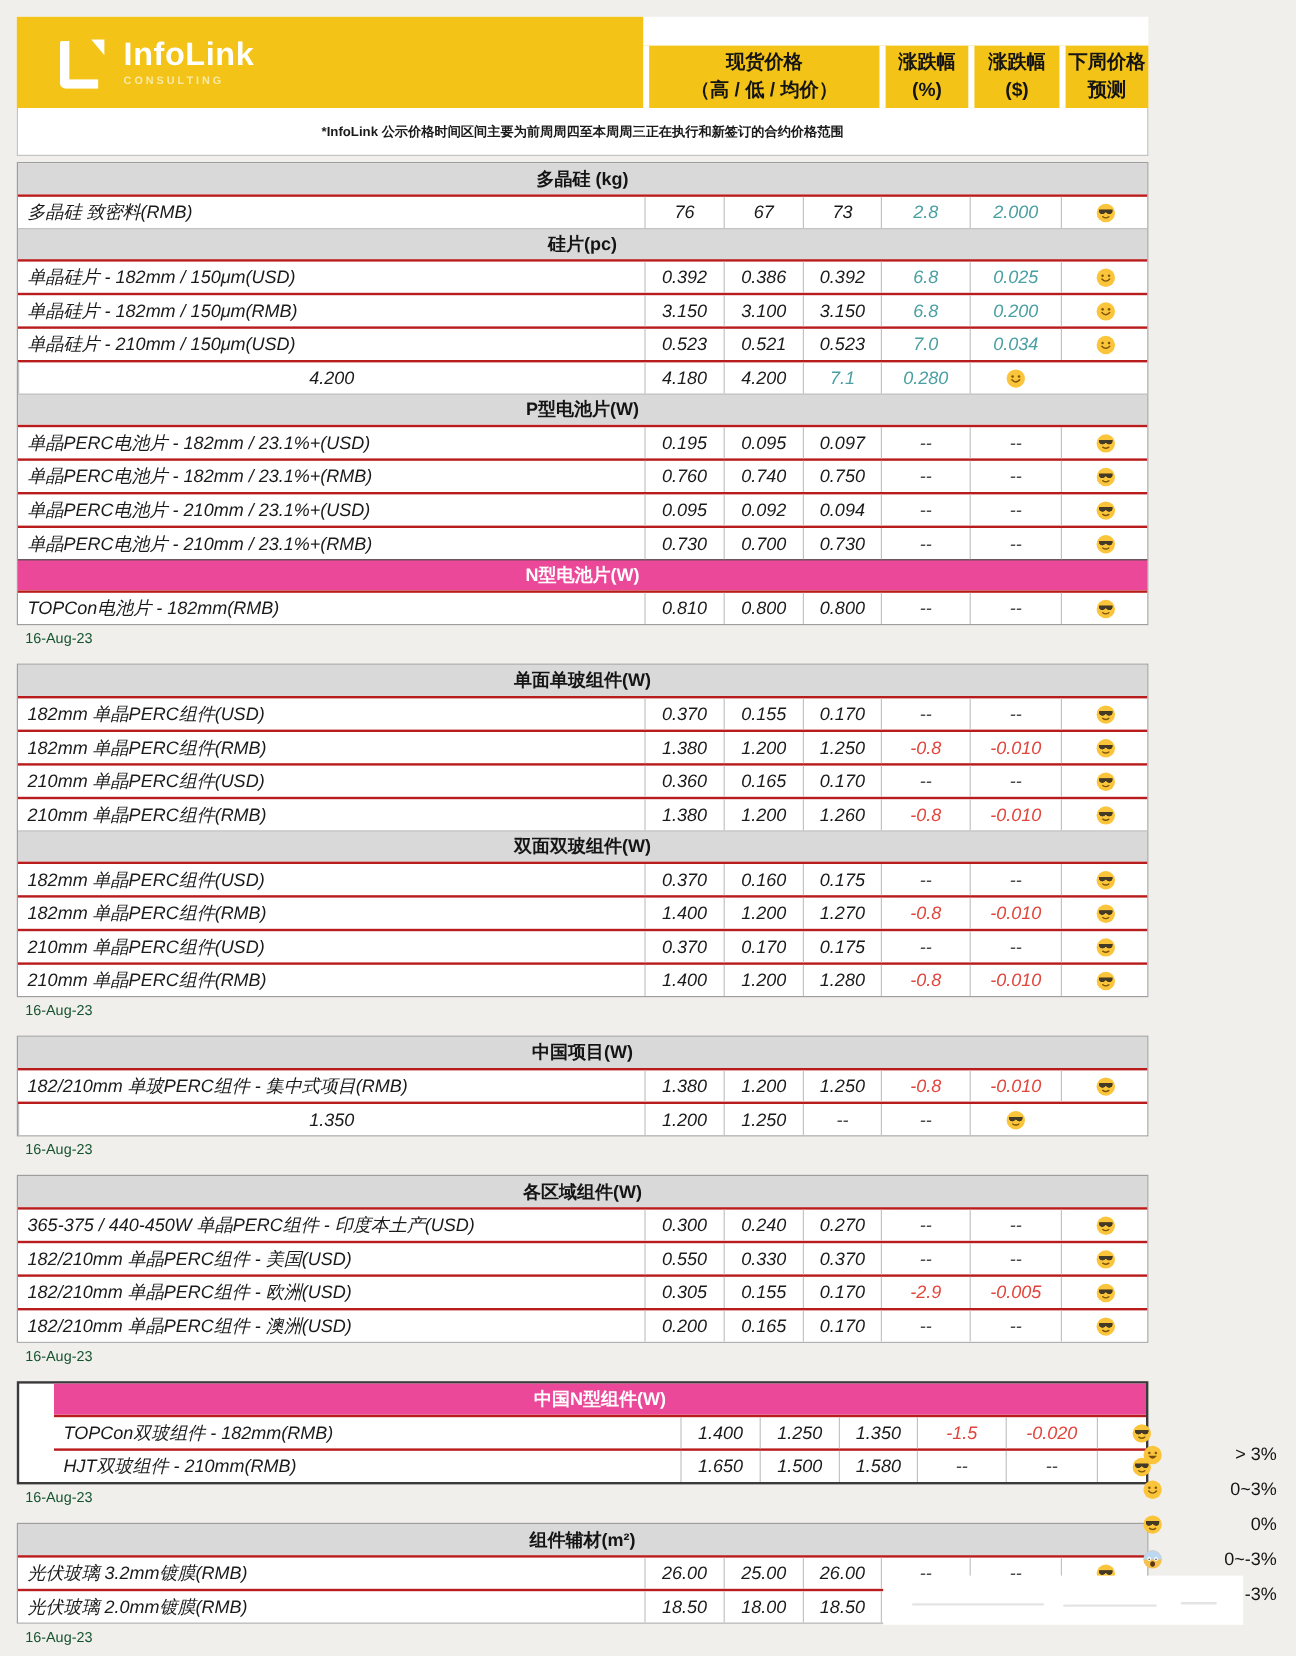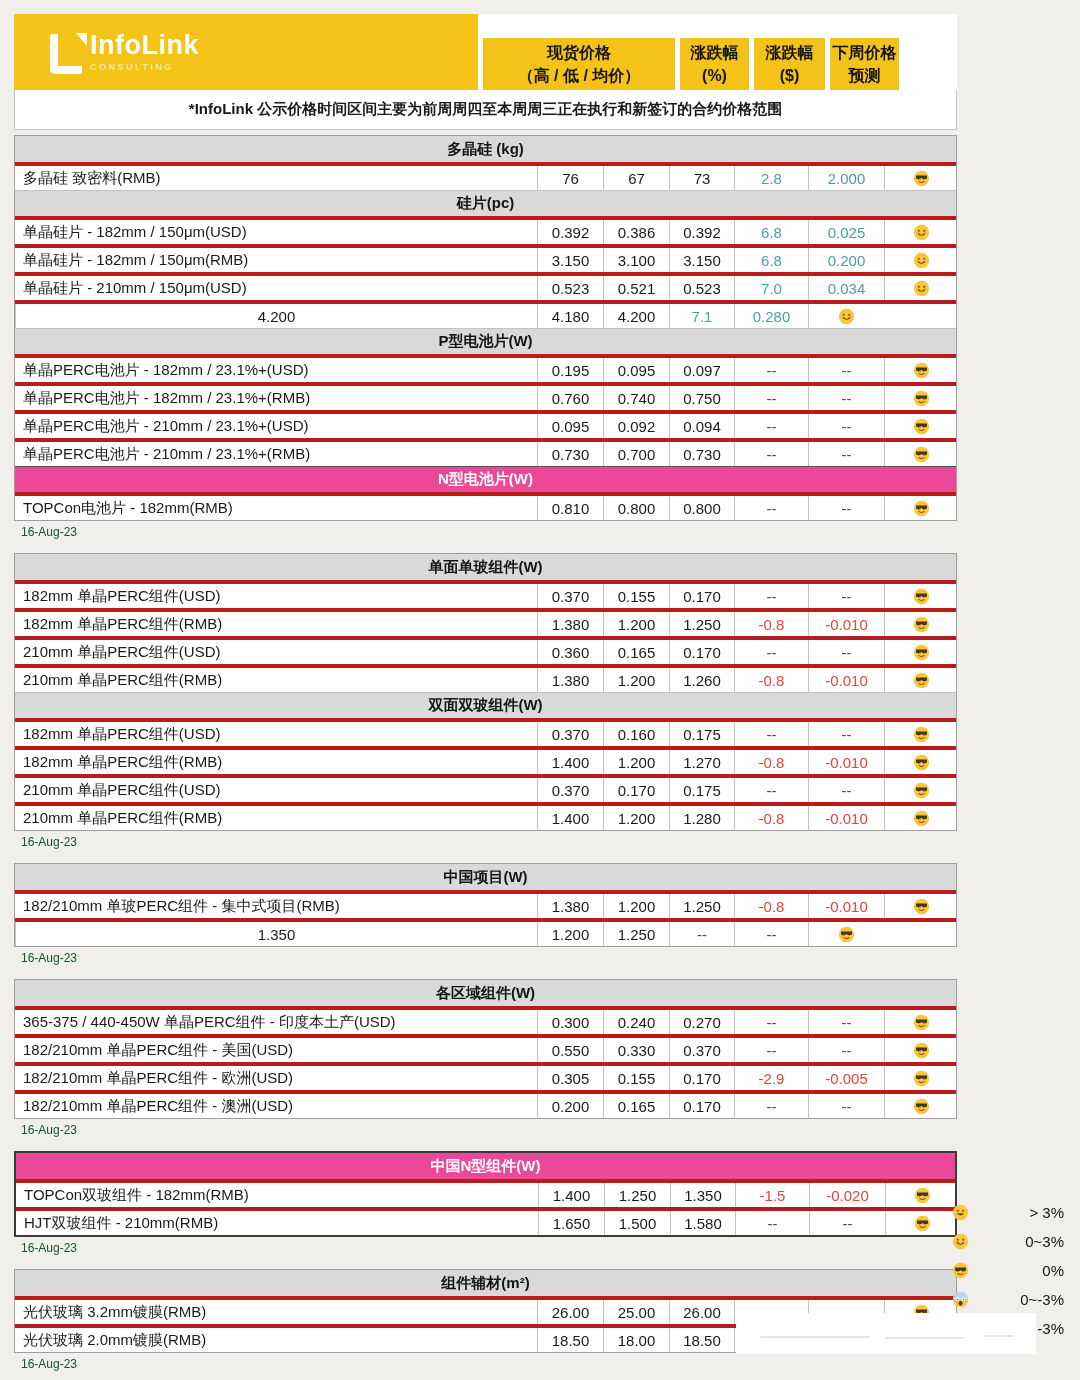--- a/index.html
+++ b/index.html
@@ -13,21 +13,21 @@
   .table-wrap{position:absolute;left:14px;top:14px;width:943px;}
 
   
   .head-band{display:flex;background:#ffffff;height:76px;}
   .head-cell{
     background:#f3c317;box-sizing:border-box;
     display:flex;flex-direction:column;justify-content:center;align-items:center;
     font-weight:bold;font-size:16px;line-height:1.45;color:#141414;text-align:center;
   }
   .head-cell + .head-cell{border-left:5px solid #ffffff;margin-top:24px;}
-  .hc-logo{width:464px;flex-direction:row;justify-content:flex-start;align-items:center;padding-left:30px;}
+  .hc-logo{width:522px;flex-direction:row;justify-content:flex-start;align-items:center;padding-left:30px;gap:13px;}
   .hc-spot{width:197px;}
   .hc-pct{width:74px;}
   .hc-abs{width:76px;}
   .hc-fore{width:74px;}
 
   .logo-mark{position:relative;width:46px;height:46px;}
   .lm-l{
     position:absolute;left:6px;top:5px;width:24px;height:32px;
     border-left:8px solid #fff;border-bottom:8px solid #fff;border-radius:2px 0 0 5px;
   }
@@ -36,35 +36,35 @@
     border-left:11px solid transparent;border-top:13px solid #fff;
   }
   .logo-text{display:flex;flex-direction:column;align-items:flex-start;line-height:1;}
   .brand{color:#ffffff;font-size:27px;font-weight:bold;letter-spacing:.5px;}
   .brand-sub{color:#f7e9a8;font-size:9px;font-weight:bold;letter-spacing:2.5px;margin-top:4px;}
 
   
   .note-row{
     background:#fff;border:1px solid #c4c4c4;border-top:none;box-sizing:border-box;
     height:40px;display:flex;align-items:center;justify-content:center;
-    font-weight:bold;font-size:15px;
+    font-weight:bold;font-size:11px;
   }
 
   
   .block{background:#fff;border:1px solid #9e9e9e;margin-top:5px;box-sizing:border-box;}
-  .block.dark-border{border:2px solid #3a3a3a;}
+  .block.dark-border{border:2px solid #3a3a3a;padding-left:29px;}
   .section-row{
     height:26px;box-sizing:border-box;display:flex;align-items:center;justify-content:center;
     font-weight:bold;font-size:15px;border-top:1px solid #c3c3c3;
   }
   .section-row.light{background:#d9d9d9;color:#141414;}
   .section-row.dark{background:#ec4899;color:#ffffff;border-top-color:#4f4f4f;}
   .data-row{
     display:grid;grid-template-columns:522px 66px 66px 65px 74px 76px 74px;
-    height:28px;box-sizing:border-box;border-top:4px solid #b91c1c;background:#fff;
+    height:28px;box-sizing:border-box;border-top:2px solid #b91c1c;background:#fff;font-style:italic;
   }
   .block > :first-child{border-top:none;}
   .cell{
     display:flex;align-items:center;justify-content:center;
     font-size:15px;border-left:1px solid #c3c3c3;box-sizing:border-box;overflow:hidden;white-space:nowrap;
   }
   .cell.label{justify-content:flex-start;padding-left:8px;border-left:none;}
   .cell.chg.up{color:#4a9fa2;}
   .cell.chg.down{color:#e2453c;}
   .cell.chg.flat{color:#4a4a4a;}

